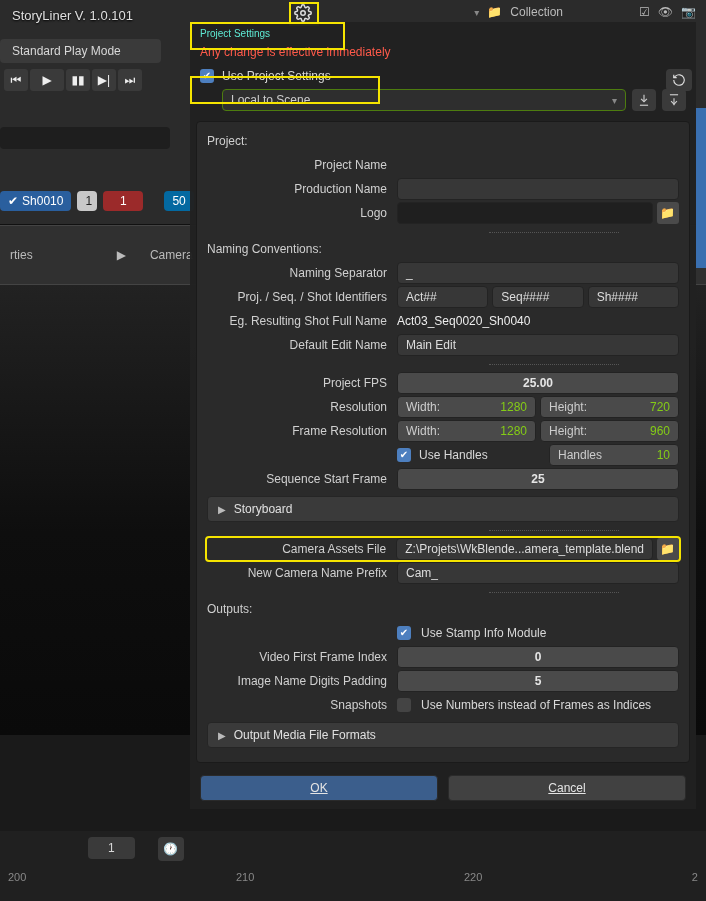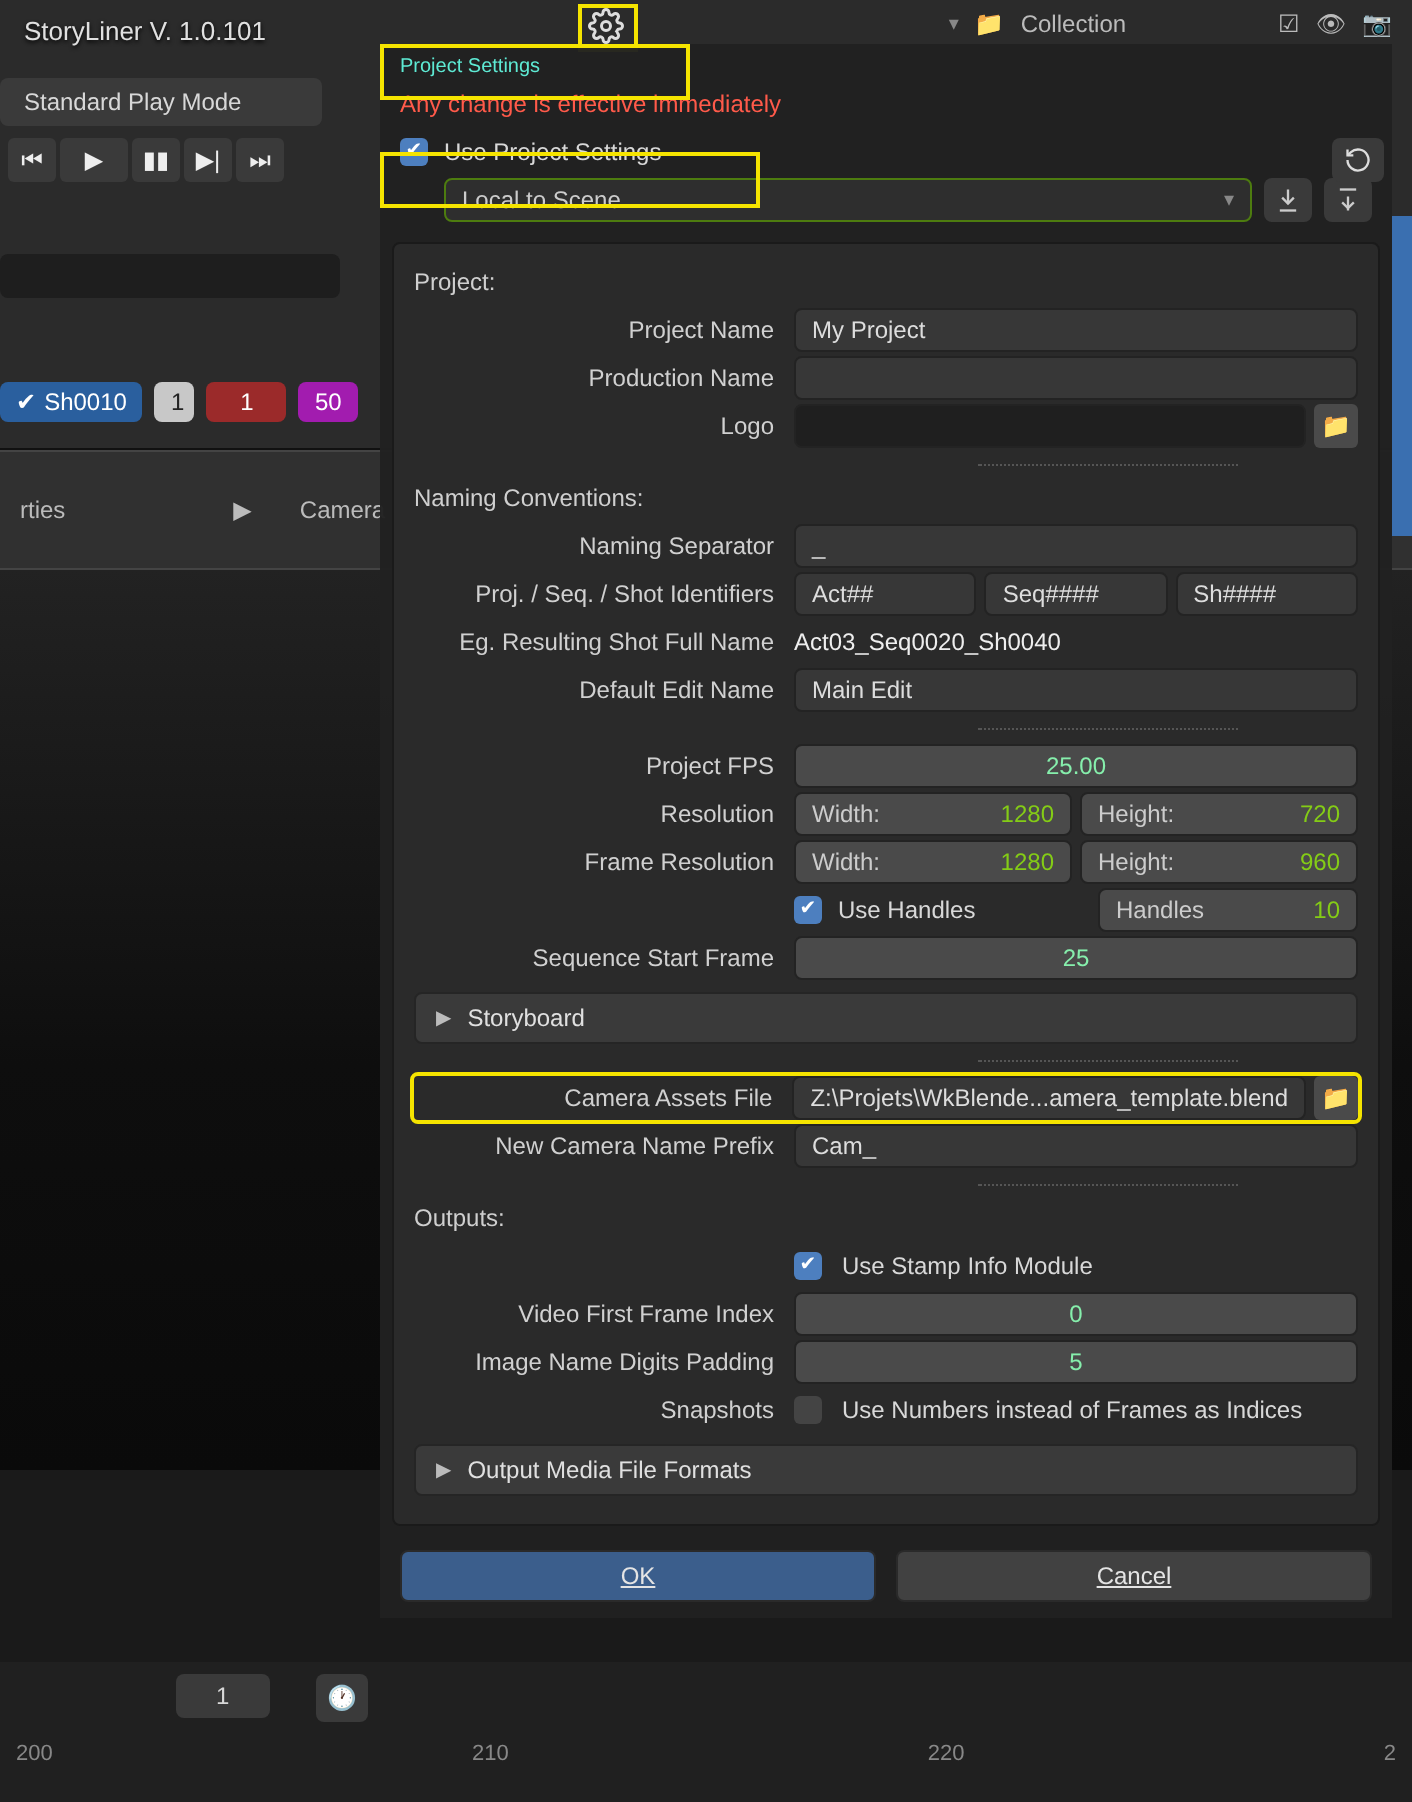--- a/index.html
+++ b/index.html
@@ -57,21 +57,21 @@
   .bg-top .shot-row {
     margin-top: 30px;
     display: flex; gap: 6px;
   }
   .bg-top .shot-chip {
     padding: 3px 8px; border-radius: 4px; font-size: 12px;
   }
   .bg-top .shot-chip.blue { background: #2a5f9e; color: #fff; }
   .bg-top .shot-chip.white { background: #c8c8c8; color: #222; width: 20px; text-align: center; }
   .bg-top .shot-chip.red { background: #9b2a2a; color: #fff; width: 40px; text-align: center; }
-  .bg-top .shot-chip.gray { background: #a21caf; color: #fff; }
+  .bg-top .shot-chip.gray { background: #0369a1; color: #fff; margin-left: 15px; }
   .bg-mid {
     height: 60px; background: #303030;
     border-top: 1px solid #444; border-bottom: 1px solid #444;
     display: flex; align-items: center; gap: 24px;
     padding: 0 10px;
     color: #bbb;
   }
   .bg-mid .playicon { margin-left: 60px; }
   .bg-viewport {
     height: 450px;
@@ -213,21 +213,21 @@
     border-radius: 4px;
     height: 22px;
     display: flex; align-items: center;
     padding: 0 8px;
     color: #ddd;
   }
   .inp.dark { background: #1f1f1f; }
   .num { justify-content: center; background: #4a4a4a; position: relative; }
   .num .kl { position: absolute; left: 8px; color: #ccc; }
   .num .kv { position: absolute; right: 8px; color: #84cc16; }
-  .num.center span { color:#86efac; }
+  .num.center span { color:#e5e5e5;font-weight:bold; }
   .static { background: transparent; border: none; padding-left: 0; color:#eee; }
   .browse {
     width: 22px; height: 22px; background: #4a4a4a; border-radius: 3px;
     display:flex;align-items:center;justify-content:center;color:#ddd;
   }
   .divider {
     height: 6px;
     border-top: 1px dotted #555;
     margin: 8px 60px 0 auto; width: 130px;
   }
@@ -367,23 +367,20 @@
           <path d="M7 14l5 5 5-5"></path>
         </svg>
     </div>
   </div>
 
   <div class="panel">
 
     <div class="sec-label">Project:</div>
     <div class="row">
       <div class="lbl">Project Name</div>
-      <div class="val">
-          <div class="inp">My Project</div>
-        </div>
     </div>
     <div class="row">
       <div class="lbl">Production Name</div>
       <div class="val">
           <div class="inp"></div>
         </div>
     </div>
     <div class="row">
       <div class="lbl">Logo</div>
       <div class="val">

